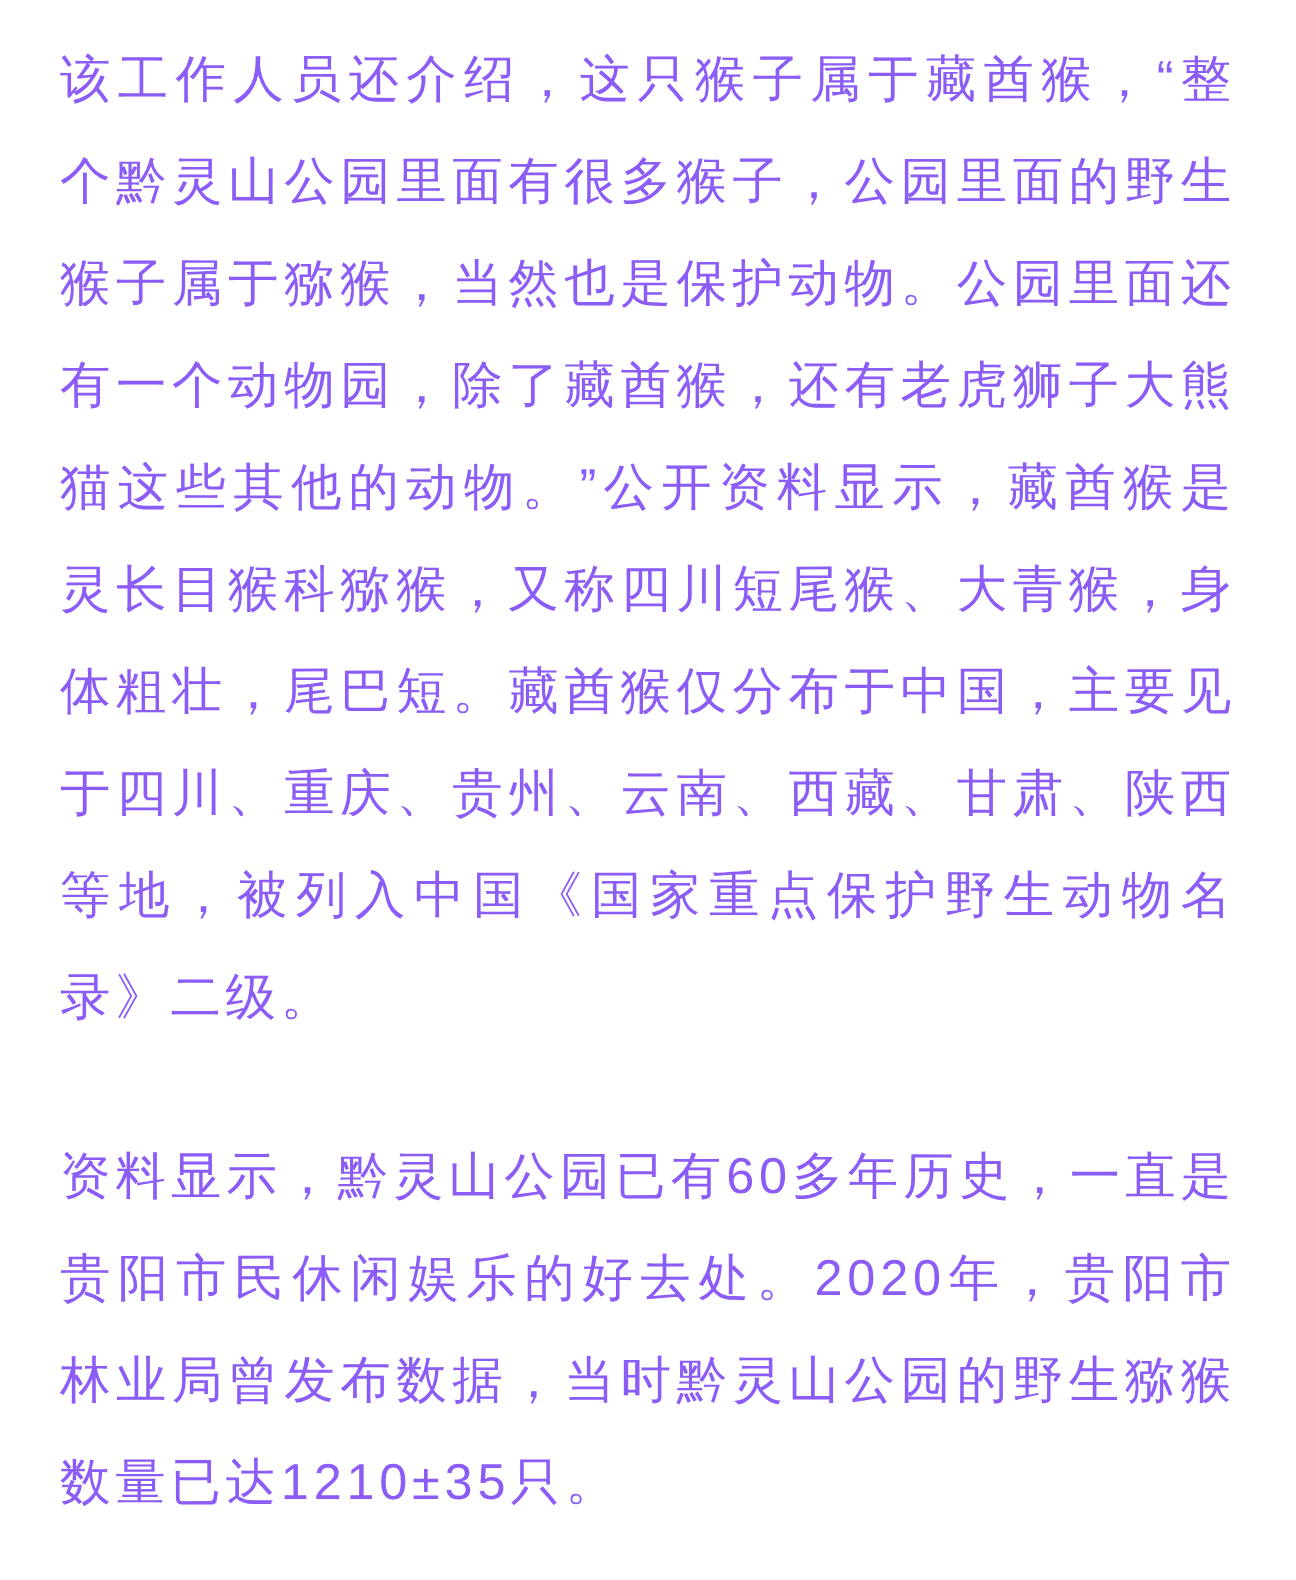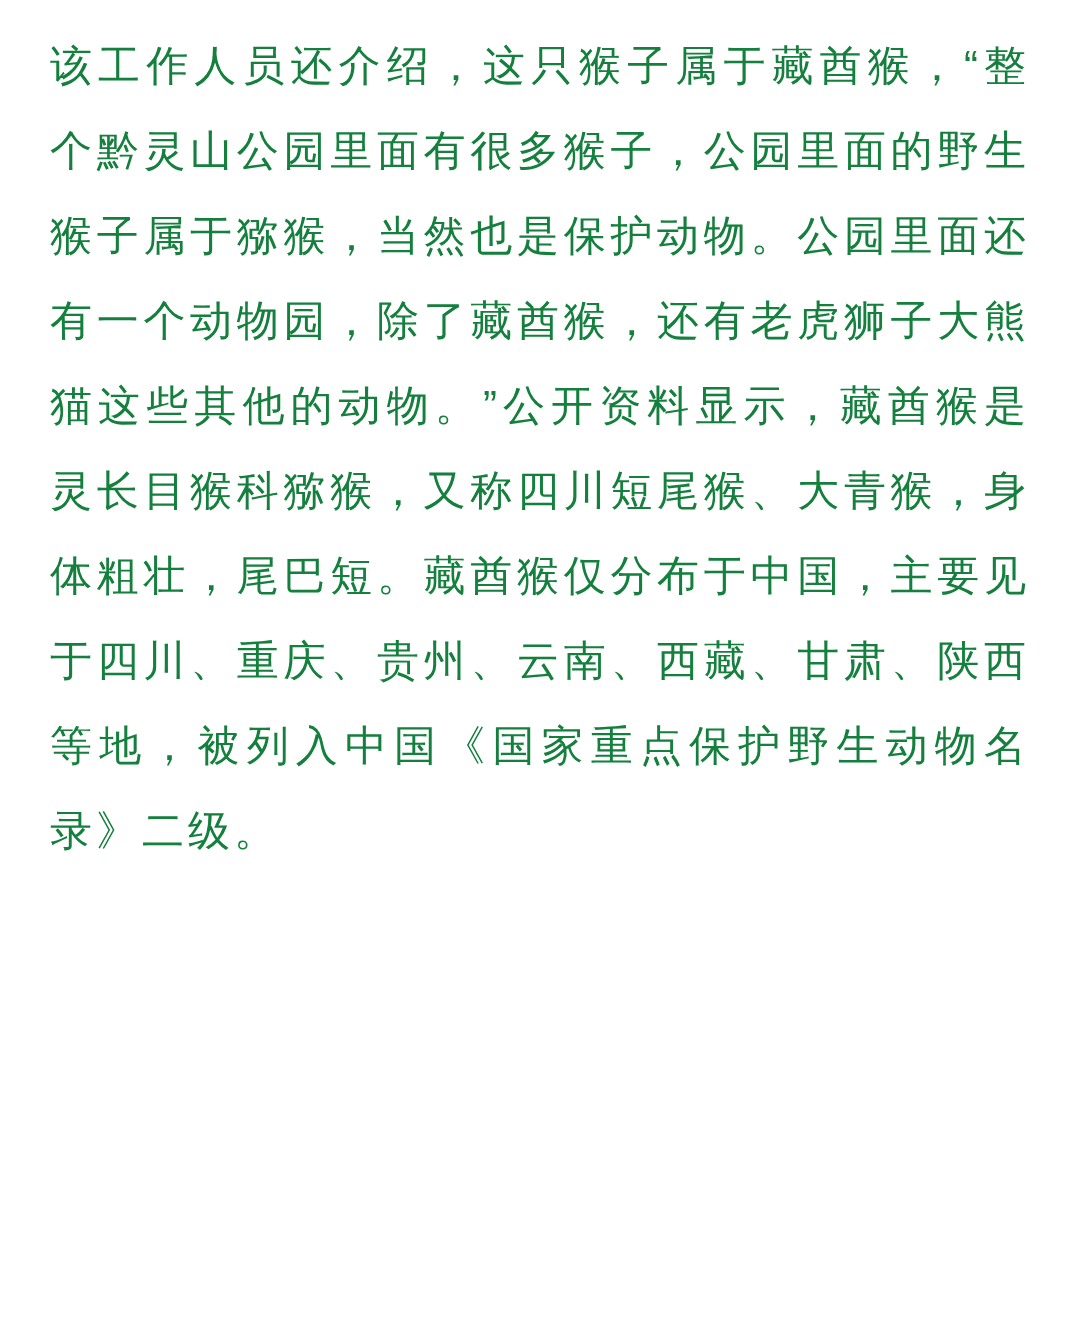--- a/index.html
+++ b/index.html
@@ -20,24 +20,25 @@
   }
   .article-paragraph {
     margin: 0 0 64px 0;
     font-size: 42px;
     line-height: 85px;
     letter-spacing: 4px;
     text-align: justify;
     text-justify: inter-character;
     word-break: break-all;
     overflow-wrap: break-word;
-    color: #15803d;
+    color: #8b5cf6;
   }
   .article-paragraph:last-child {
     margin-bottom: 0;
   }
 </style>
 </head>
 <body>
 
 <div class="article-body">
   <p class="article-paragraph">该工作人员还介绍，这只猴子属于藏酋猴，“整个黔灵山公园里面有很多猴子，公园里面的野生猴子属于猕猴，当然也是保护动物。公园里面还有一个动物园，除了藏酋猴，还有老虎狮子大熊猫这些其他的动物。”公开资料显示，藏酋猴是灵长目猴科猕猴，又称四川短尾猴、大青猴，身体粗壮，尾巴短。藏酋猴仅分布于中国，主要见于四川、重庆、贵州、云南、西藏、甘肃、陕西等地，被列入中国《国家重点保护野生动物名录》二级。</p>
+  <p class="article-paragraph">资料显示，黔灵山公园已有60多年历史，一直是贵阳市民休闲娱乐的好去处。2020年，贵阳市林业局曾发布数据，当时黔灵山公园的野生猕猴数量已达1210±35只。</p>
 </div>
 
 </body></html>

